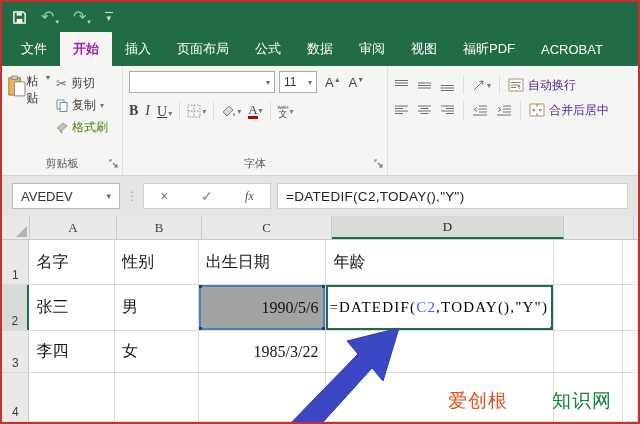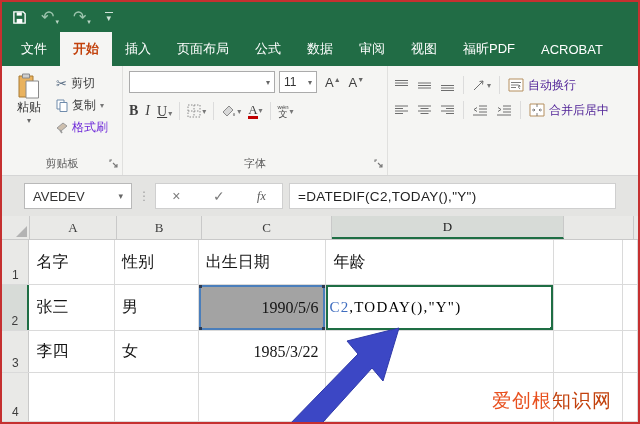--- a/index.html
+++ b/index.html
@@ -12,39 +12,39 @@
   .qat { display:flex; align-items:center; gap:14px; }
   .qat-btn { color:#fff; font-size:15px; line-height:1; display:flex; align-items:flex-end; gap:1px; cursor:default; }
   .qat-btn .mini-caret { font-size:7px; color:#bcd6c6; }
   .qat-undo, .qat-redo { color:#9cc4ad; font-size:16px; }
   .qat-menu { color:#cfe2d7; font-size:9px; display:flex; flex-direction:column; align-items:center; line-height:.7; }
   .qat-menu .bar { width:8px; height:1px; background:#cfe2d7; margin-bottom:2px; }
 
   
   .tabrow { height:34px; background:#216c45; display:flex; align-items:stretch; padding-left:6px; flex:0 0 auto; white-space:nowrap; }
   .tab { color:#fff; font-size:13px; display:flex; align-items:center; padding:0 13px; cursor:default; }
-  .tab.active { background:#f5f5f3; color:#c2410c; font-weight:bold;text-align:center; }
+  .tab.active { background:#f5f5f3; color:#a21caf; font-weight:bold;text-align:center; }
 
   
   .ribbon { height:110px; background:#f5f5f3; border-bottom:1px solid #d5d5d5; display:flex; flex:0 0 auto; }
   .rgroup { display:flex; flex-direction:column; position:relative; }
   .rgroup + .rgroup { border-left:1px solid #e0e0de; }
   .rgroup-body { flex:1; padding:5px 6px 0 6px; }
   .rgroup-label { height:19px; font-size:11px; color:#5c5c5c; text-align:center; position:relative; }
   .launcher { position:absolute; right:3px; top:3px; width:10px; height:10px; }
   .launcher svg { display:block; }
 
   .g-clip { width:120px; }
   .clip-body { display:flex; gap:6px; }
-  .paste-btn { width:42px; display:flex; flex-direction:column; align-items:center; font-size:12px; color:#333; padding-top:2px; }
+  .paste-btn { width:42px; display:flex; flex-direction:row; font-size:12px; color:#333; padding-top:2px; }
   .paste-btn .caret { font-size:8px; color:#666; }
   .clip-small { display:flex; flex-direction:column; gap:5px; padding-top:4px; font-size:12px; color:#3f3f3f; }
   .clip-item { display:flex; align-items:center; gap:4px; white-space:nowrap; }
   .clip-item .caret { font-size:8px; color:#777; }
-  .clip-item.disabled { color:#6d28d9;justify-content:space-between; }
+  .clip-item.disabled { color:#4d7c0f;justify-content:space-between; }
   .cut-glyph { font-size:13px; color:#5a6e85; }
 
   .g-font { width:265px; }
   .font-row1 { display:flex; align-items:center; gap:4px; }
   .combo { background:#fff; border:1px solid #ababab; height:22px; display:flex; align-items:center;
            justify-content:space-between; padding:0 4px; font-size:12px; color:#333; }
   .combo .caret { font-size:8px; color:#666; }
   .combo-name { width:146px; }
   .combo-size { width:38px; }
   .font-grow { font-size:13px; color:#3f3f3f; display:flex; gap:8px; margin-left:4px; }
@@ -61,21 +61,21 @@
   .phonetic .top { font-size:6px; }
   .phonetic .bottom { font-size:9px; }
 
   .g-align { flex:1; }
   .align-row { display:flex; align-items:center; gap:8px; margin-top:3px; height:22px; }
   .align-row + .align-row { }
   .lbl-sm { font-size:12px; color:#4c1d95; white-space:nowrap; }
   .icon16 { display:block; }
 
   
-  .fbar { height:40px; background:#e4e4e2; display:flex; align-items:center; padding:0 22px; gap:6px; flex:0 0 auto; }
+  .fbar { height:40px; background:#e4e4e2; display:flex; align-items:center; padding:0 10px; gap:6px; flex:0 0 auto; }
   .namebox { width:108px; height:26px; background:#fff; border:1px solid #b9b9b9; display:flex; align-items:center;
              justify-content:space-between; padding:0 8px; font-size:13px; color:#333; }
   .namebox .caret { font-size:9px; color:#666; }
   .fdots { color:#a0a0a0; font-size:12px; letter-spacing:-1px; }
   .fbtns { width:128px; height:26px; background:#fff; border:1px solid #cfcfcf; display:flex; align-items:center;
            justify-content:space-around; font-size:14px; color:#7a7a7a; }
   .fx { font-style:italic; font-family:"Liberation Serif",serif; color:#555; font-size:12px; }
   .finput { flex:1; height:26px; background:#fff; border:1px solid #cfcfcf; display:flex; align-items:center;
             padding:0 8px; font-size:13.5px; color:#222; letter-spacing:.3px; }
 
@@ -107,21 +107,21 @@
 
   .cell.edit { position:relative; font-size:15px; letter-spacing:1.2px; padding-left:3px; color:#000; }
   .edit-box { position:absolute; inset:0; border:2px solid #1e6e44; pointer-events:none; }
   .fill-handle { position:absolute; right:-3px; bottom:-3px; width:6px; height:6px; background:#1e6e44; pointer-events:none; }
   .refblue { color:#3f6dbf; }
 
   .arrow-svg { position:absolute; left:0; top:0; width:100%; height:100%; pointer-events:none; }
 
   .watermark { position:absolute; right:26px; bottom:8px; font-size:19px; letter-spacing:1px; pointer-events:none; }
   .wm-brand { color:#e8501e;margin-top:25px; }
-  .wm-suffix { color:#c2410c; }
+  .wm-suffix { color:#15803d;margin-left:44px; }
 
   svg line, svg path, svg rect, svg polyline { vector-effect:non-scaling-stroke; }
 </style>
 </head>
 <body>
 
 <div class="screen">
 
   <div class="titlebar">
     <div class="qat">
@@ -366,20 +366,21 @@
       <div class="cell col-b">男</div>
       <div class="cell col-c num ref">
         <span>1990/5/6</span>
         <span class="ref-box"></span>
         <span class="handle h-tl"></span>
         <span class="handle h-tr"></span>
         <span class="handle h-bl"></span>
         <span class="handle h-br"></span>
       </div>
       <div class="cell col-d edit">
+        <span>=DATEDIF(</span>
           <span class="refblue">C2</span>
           <span>,TODAY(),"Y")</span>
         <span class="edit-box"></span>
         <span class="fill-handle"></span>
       </div>
       <div class="cell col-e"></div>
       <div class="cell col-fill"></div>
     </div>
 
     <div class="grow r3">

